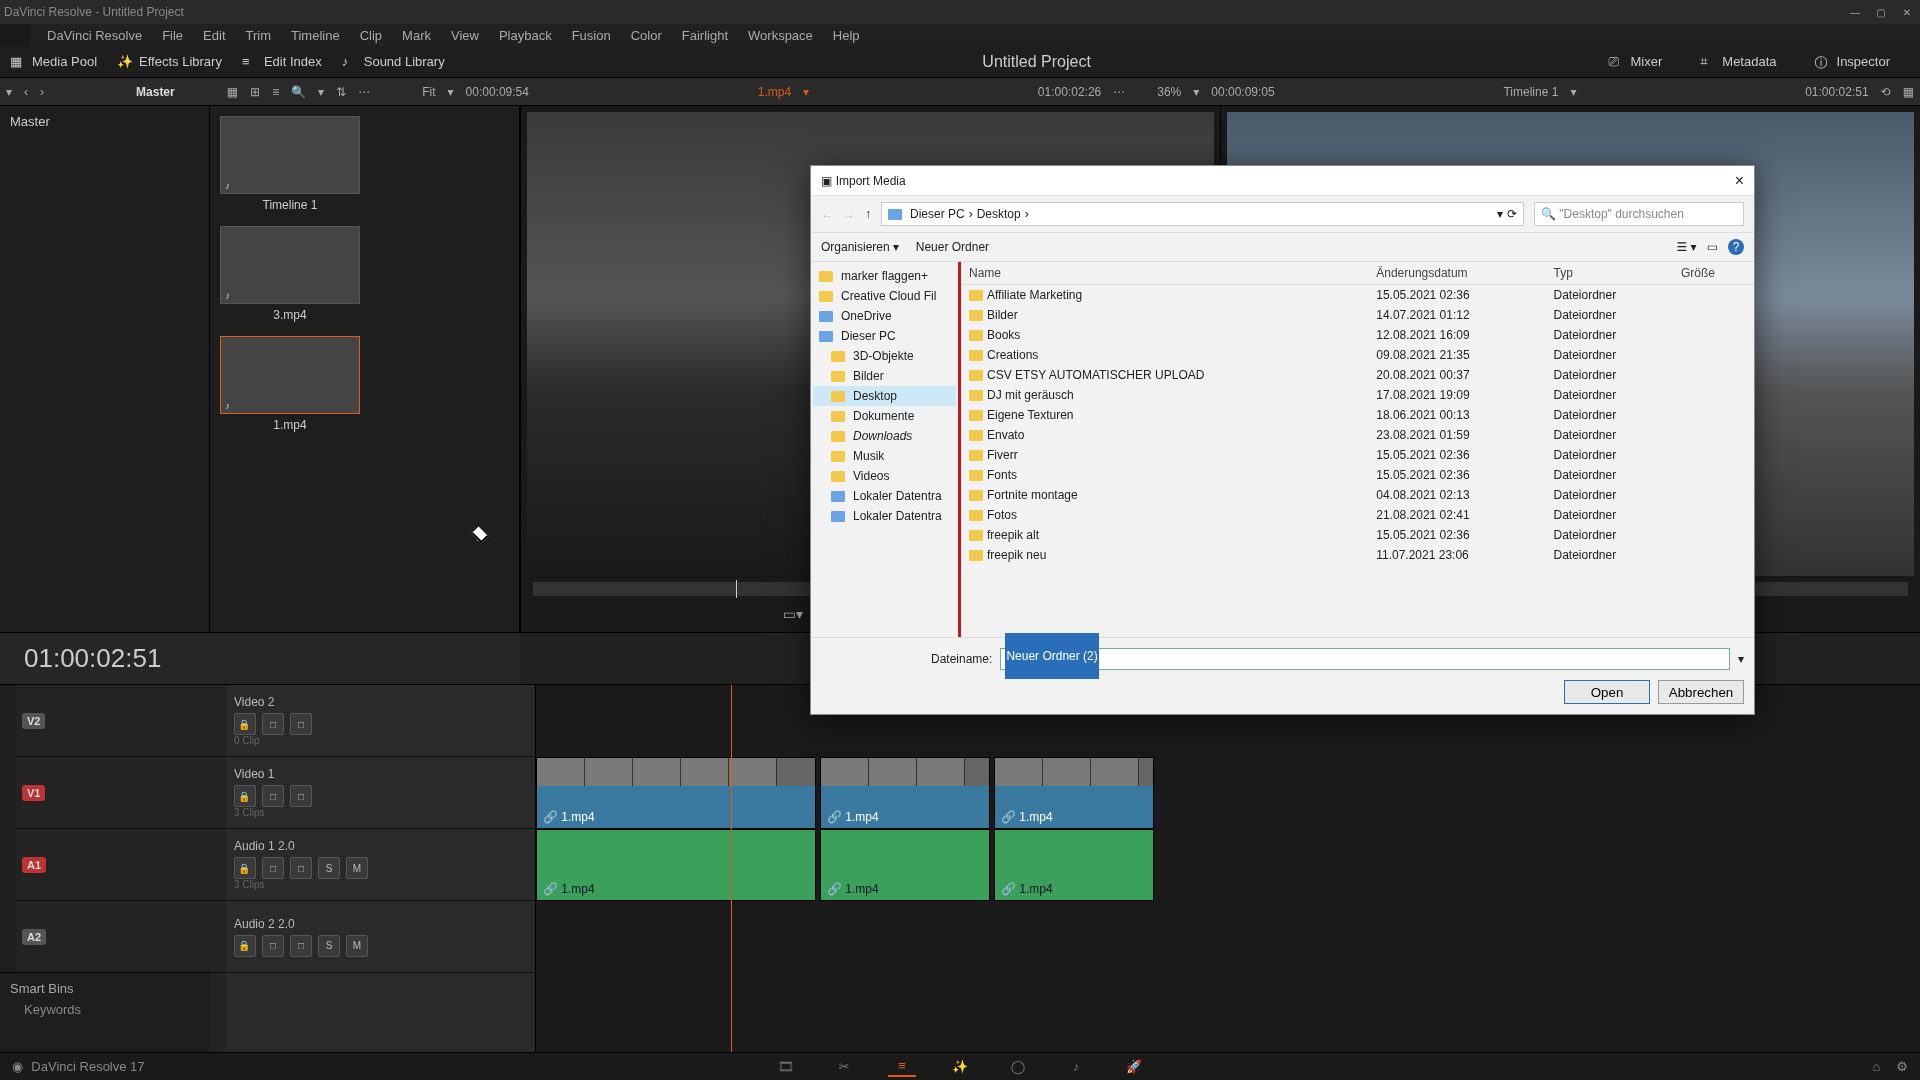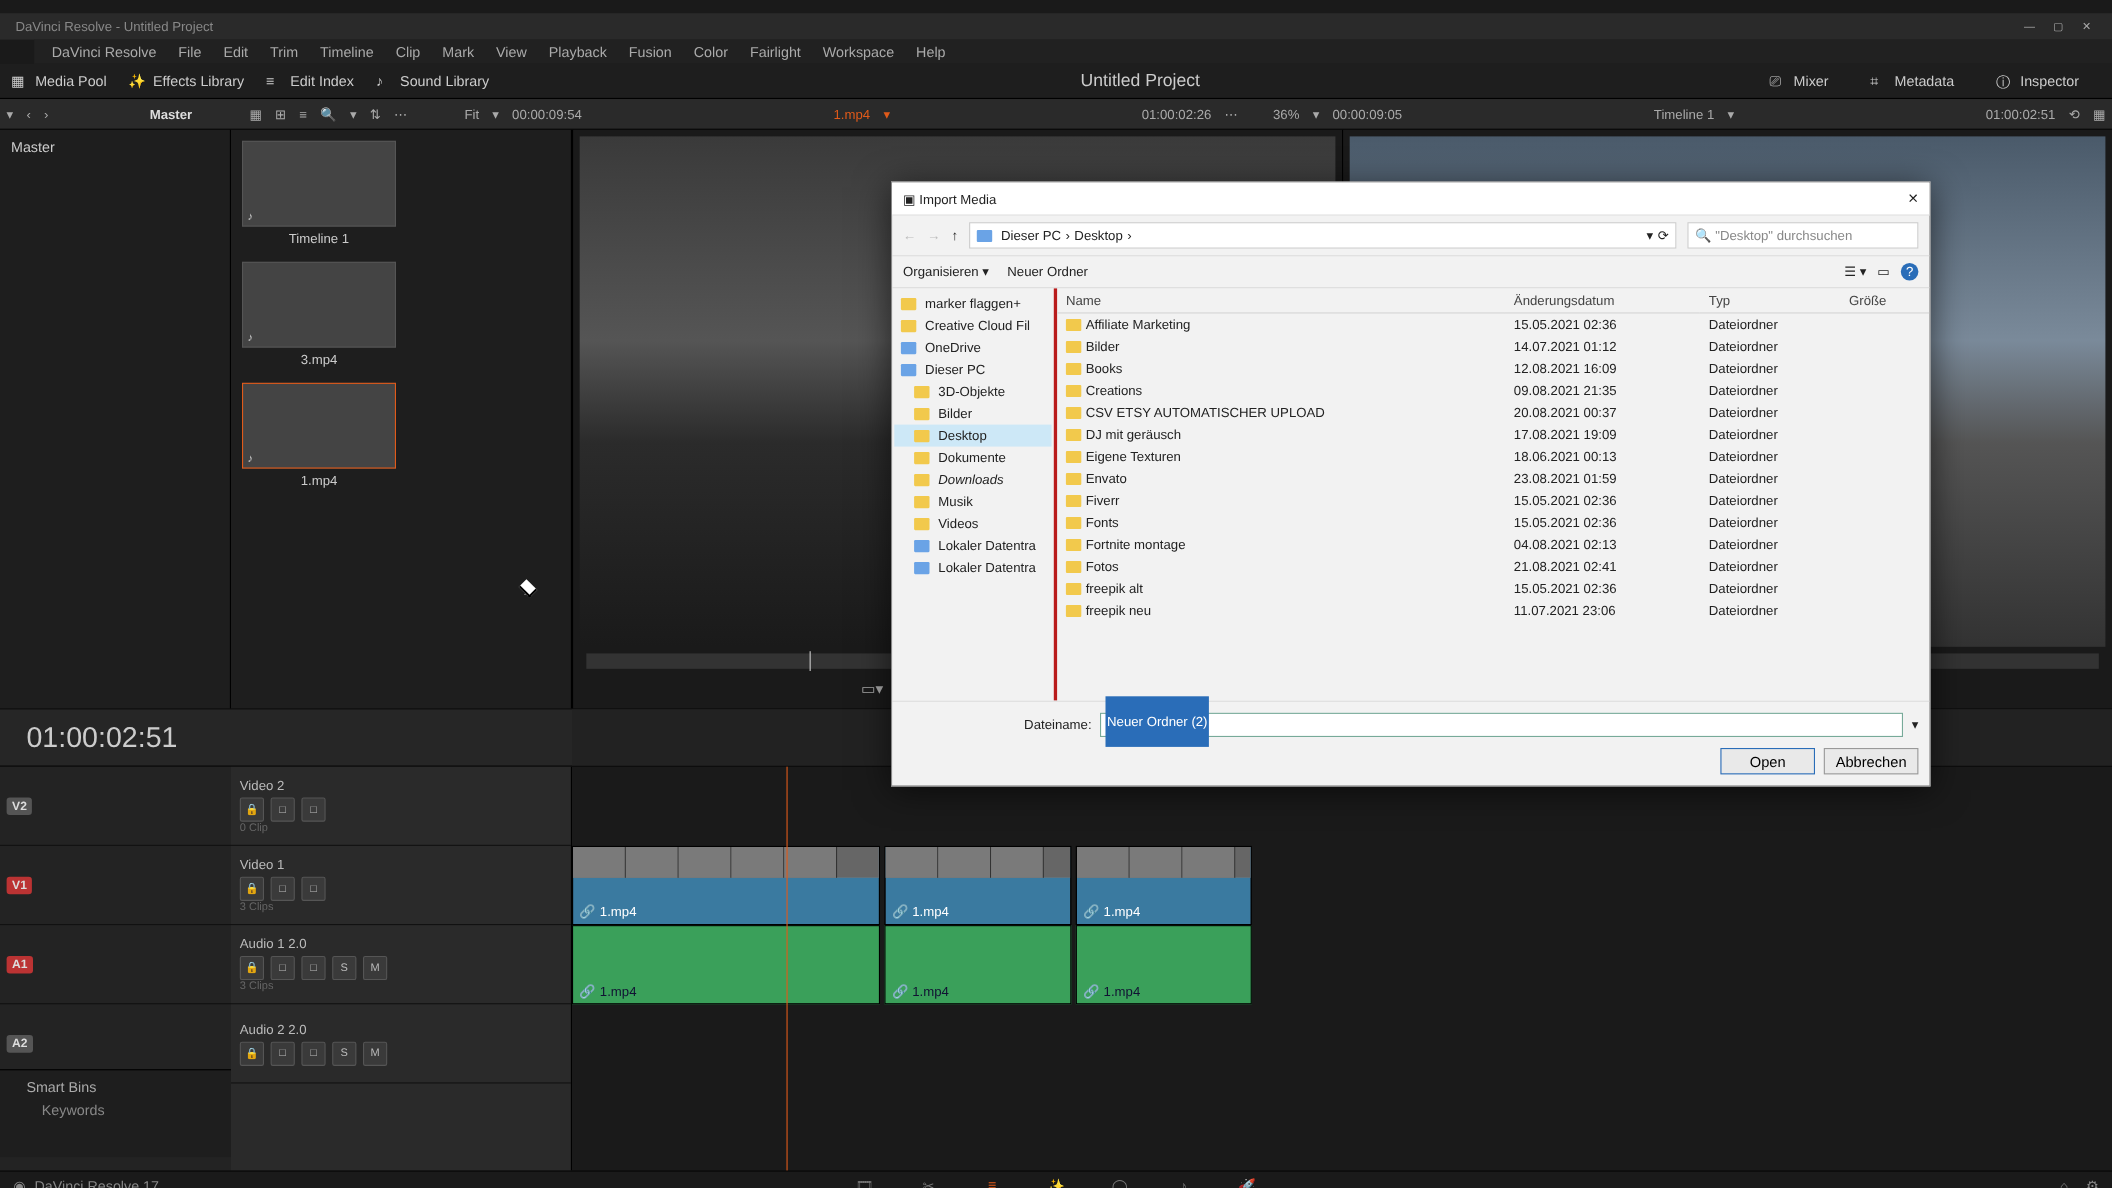--- a/index.html
+++ b/index.html
@@ -1,50 +1,50 @@
 <!DOCTYPE html>
 <html><head>
 <meta charset="utf-8">
 <style>
 * { margin:0; padding:0; box-sizing:border-box; font-family:Arial,sans-serif; }
 html,body { width:1920px; height:1080px; background:#1a1a1a; color:#ccc; font-size:14px; overflow:hidden; position:relative; }
-.titlebar { height:24px; background:#2a2a2a; display:flex; align-items:center; padding:0 14px; font-size:12px; color:#888; justify-content:space-between;margin-top:12px; }
+.titlebar { height:24px; background:#2a2a2a; display:flex; align-items:center; padding:0 4px; font-size:12px; color:#888; justify-content:space-between; }
 .wctrl { display:flex; gap:8px; }
 .wctrl span { width:18px; height:14px; display:inline-flex; align-items:center; justify-content:center; color:#aaa; font-size:10px; }
 .menubar { height:22px; background:#212121; display:flex; align-items:center; padding:0 6px; font-size:13px; color:#aaa;margin-left:31px; }
 .menubar span { padding:0 10px; cursor:pointer; }
 .toolbar { height:32px; background:#1e1e1e; display:flex; align-items:center; padding:0 10px; border-bottom:1px solid #000; }
 .toolbar .btn { display:flex; align-items:center; margin-right:20px; color:#ccc; font-size:13px; }
 .toolbar .ticon { width:16px; height:16px; margin-right:6px; display:inline-block; }
 .toolbar .center { flex:1; text-align:center; font-size:16px; color:#ccc; }
 .toolbar .right { display:flex; align-items:center; gap:18px; }
 .secbar { height:28px; background:#2a2a2a; display:flex; align-items:center; font-size:12px; color:#aaa; border-bottom:1px solid #000; }
 .secbar .s { padding:0 6px; }
 .body-row { display:flex; height:calc(100% - 24px - 22px - 32px - 28px - 420px - 28px); }
 .mediapool { width:520px; background:#1e1e1e; border-right:1px solid #000; display:flex; }
 .mp-tree { width:210px; border-right:1px solid #000; padding:8px 10px; font-size:13px; }
 .mp-grid { flex:1; padding:10px; display:flex; flex-wrap:wrap; gap:14px; align-content:flex-start; }
 .thumb { width:140px; display:flex; flex-direction:column; align-items:center; }
 .thumb .img { width:140px; height:78px; background:#444; border:1px solid #555; position:relative; }
 .thumb .img.sel { border:1px solid #e05a1a; }
 .thumb .img::after { content:"♪"; position:absolute; left:4px; bottom:2px; font-size:10px; color:#ccc; }
 .thumb .lbl { margin-top:4px; font-size:12px; color:#ccc; }
-.sb-bottom { width:210px; position:absolute; left:0; bottom:28px; height:80px; border-top:1px solid #000; padding:8px 24px; font-size:13px; background:#1e1e1e; }
+.sb-bottom { width:210px; position:absolute; left:0; bottom:28px; height:80px; border-top:1px solid #000; padding:8px 10px; font-size:13px; background:#1e1e1e; }
 .viewers { flex:1; background:#1a1a1a; display:flex; }
 .viewer { flex:1; display:flex; flex-direction:column; border-left:1px solid #000; }
 .viewer .vimg { flex:1; background:linear-gradient(180deg,#3a3a3a,#555 40%,#2b2b2b 60%,#1a1a1a); position:relative; margin:6px; }
 .viewer .vctrl { height:36px; display:flex; align-items:center; justify-content:center; gap:10px; color:#aaa; font-size:14px; }
 .viewer .scrub { height:14px; margin:0 12px; background:#333; position:relative; }
 .viewer .scrub .ph { position:absolute; top:-2px; width:1px; height:18px; background:#ccc; }
 .timeline-wrap { height:420px; background:#1e1e1e; border-top:1px solid #000; display:flex; flex-direction:column; }
 .tl-top { height:52px; background:#262626; display:flex; align-items:center; border-bottom:1px solid #000; }
 .tl-tc { width:520px; padding:0 24px; font-size:26px; color:#ccc; }
 .tl-ruler { flex:1; height:100%; background:#222; position:relative; }
 .tracks { flex:1; display:flex; }
-.trk-headers { width:210px; background:#232323; }
+.trk-headers { width:210px; background:#232323;margin-left:16px; }
 .trk-headers2 { width:310px; background:#2a2a2a; border-right:1px solid #000; }
 .trk { height:72px; border-bottom:1px solid #111; display:flex; align-items:center; padding:0 6px; font-size:12px; color:#bbb; }
 .trk .badge { background:#555; color:#ddd; padding:2px 5px; border-radius:3px; margin-right:8px; font-size:11px; font-weight:bold; }
 .trk .badge.act { background:#b33; }
 .trk2 { height:72px; border-bottom:1px solid #111; padding:4px 8px; font-size:12px; color:#bbb; display:flex; flex-direction:column; justify-content:center; }
 .trk2 .lbl { margin-bottom:4px; }
 .trk2 .btns { display:flex; gap:6px; }
 .trk2 .b { width:22px; height:22px; background:#3a3a3a; border:1px solid #555; display:flex; align-items:center; justify-content:center; font-size:10px; border-radius:2px; }
 .tl-content { flex:1; position:relative; background:#1a1a1a; }
 .clip { position:absolute; border:1px solid #000; font-size:12px; padding:4px; overflow:hidden; }

